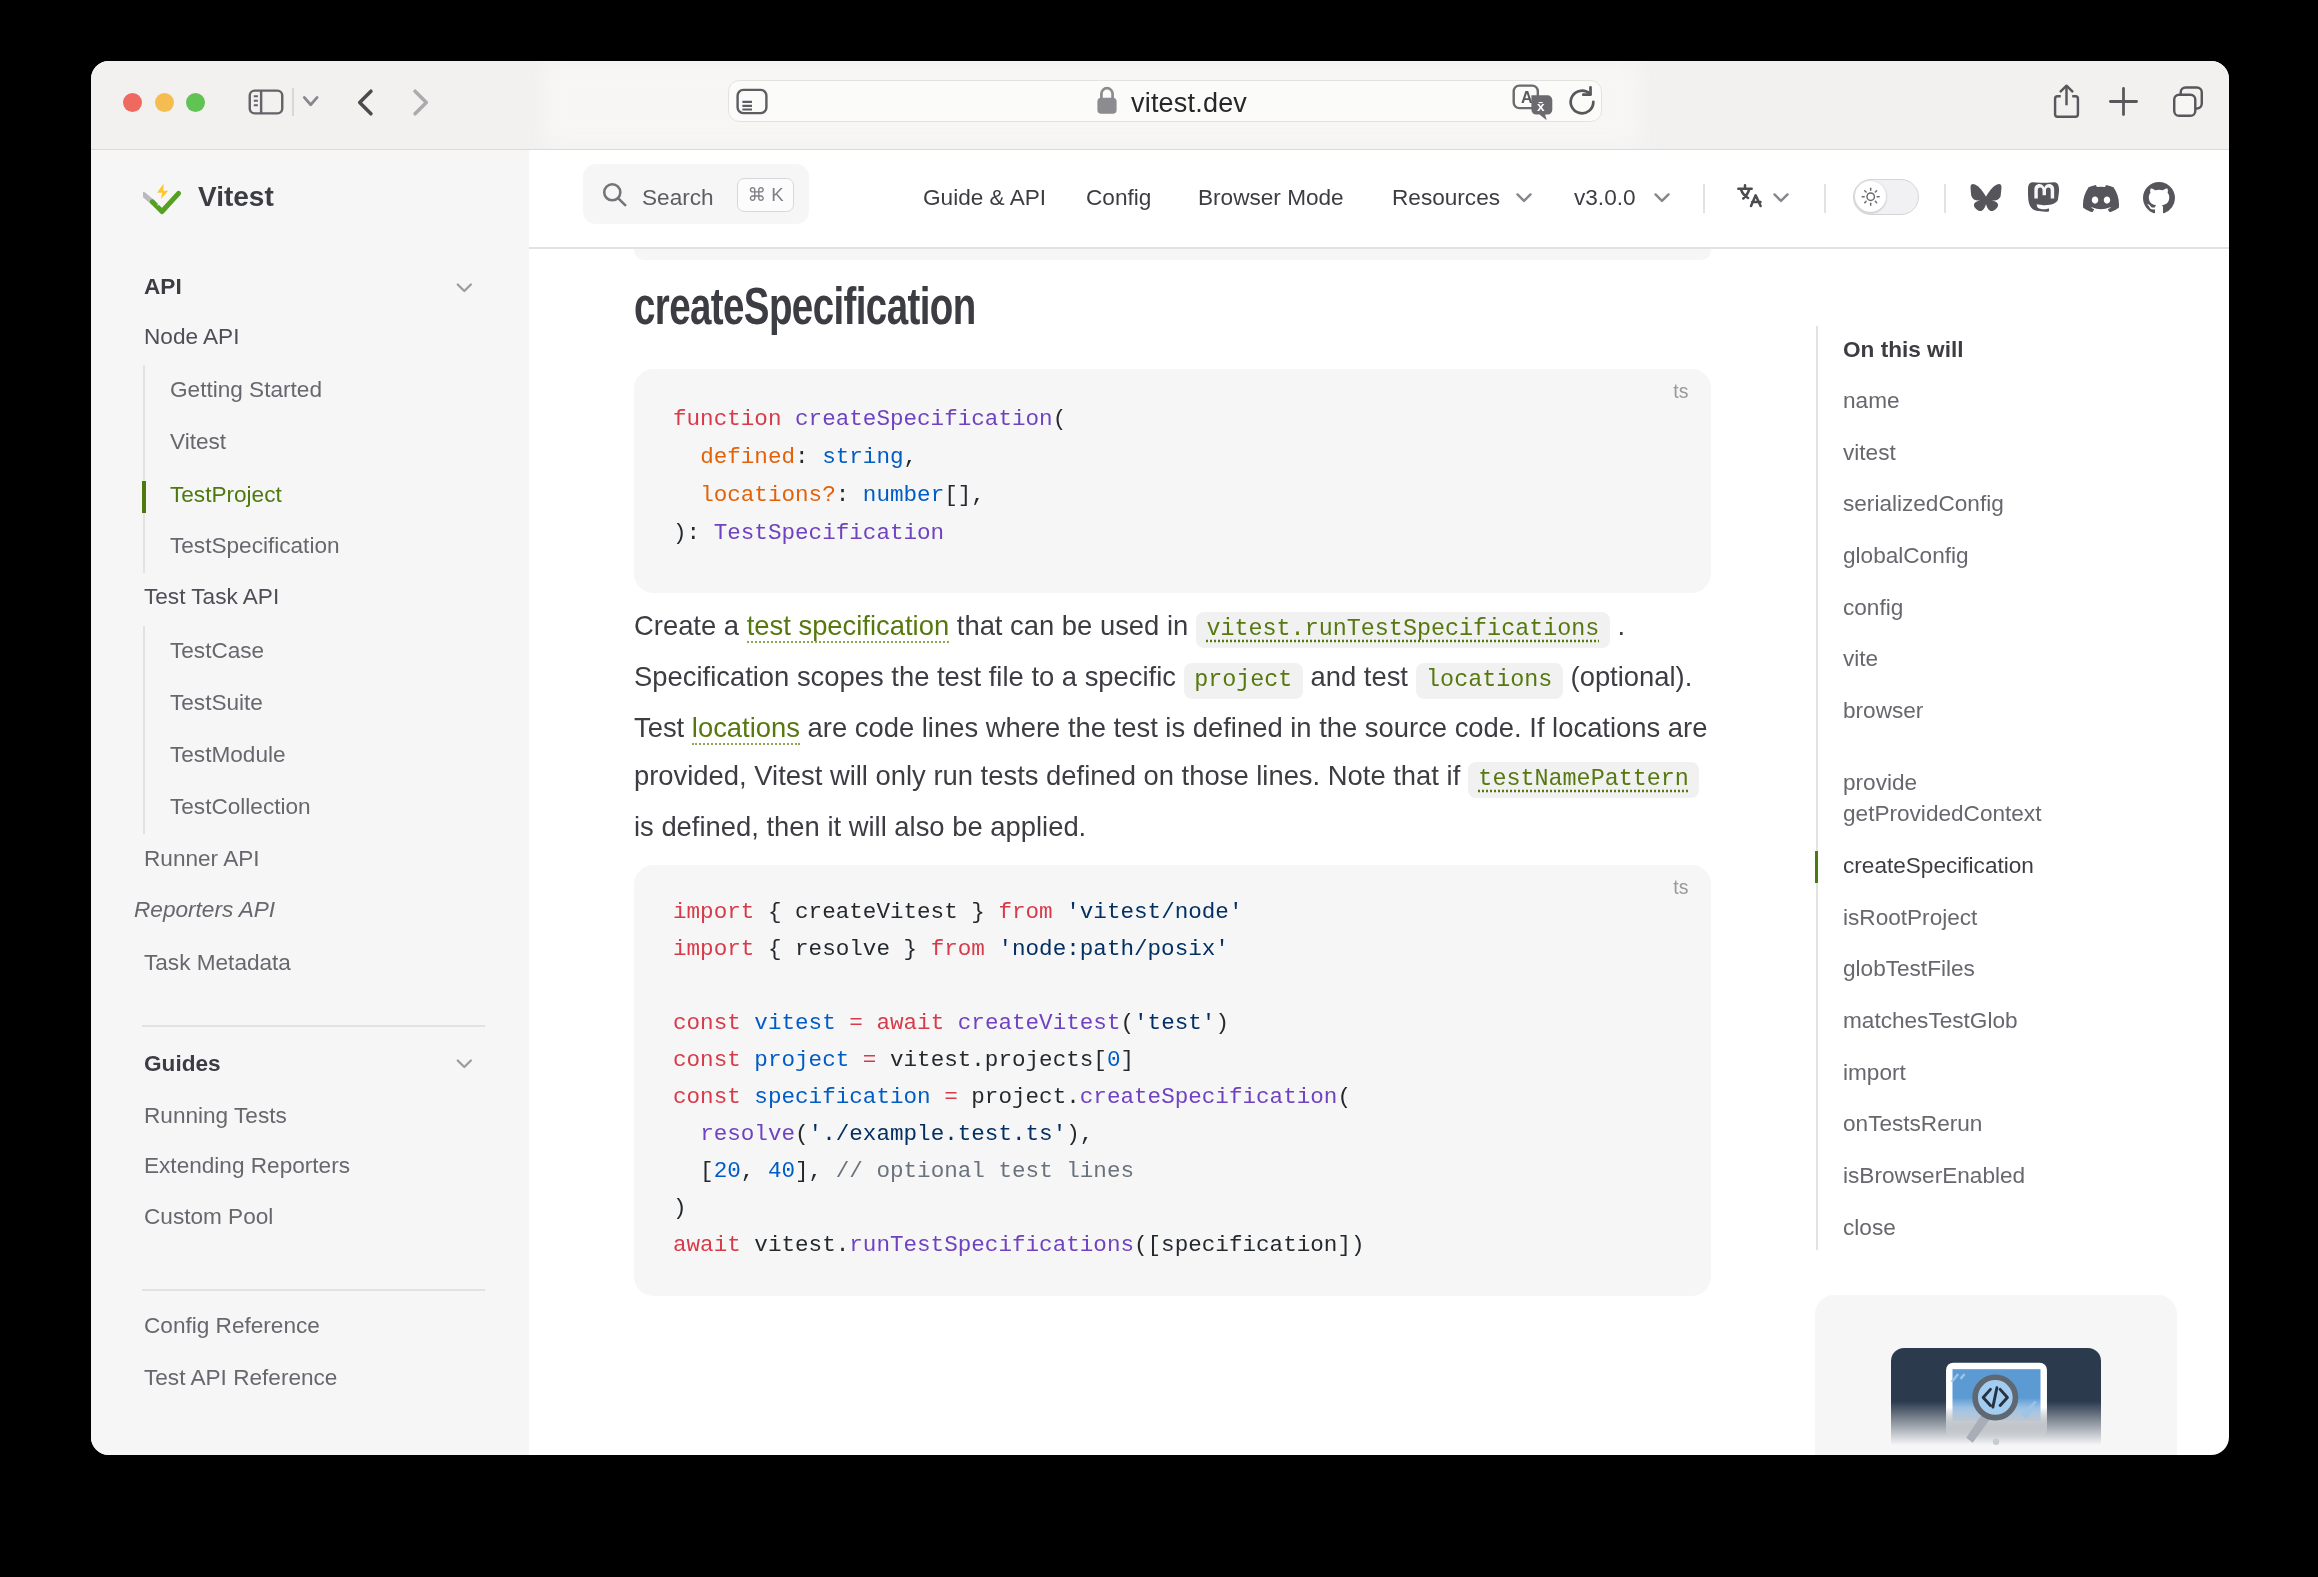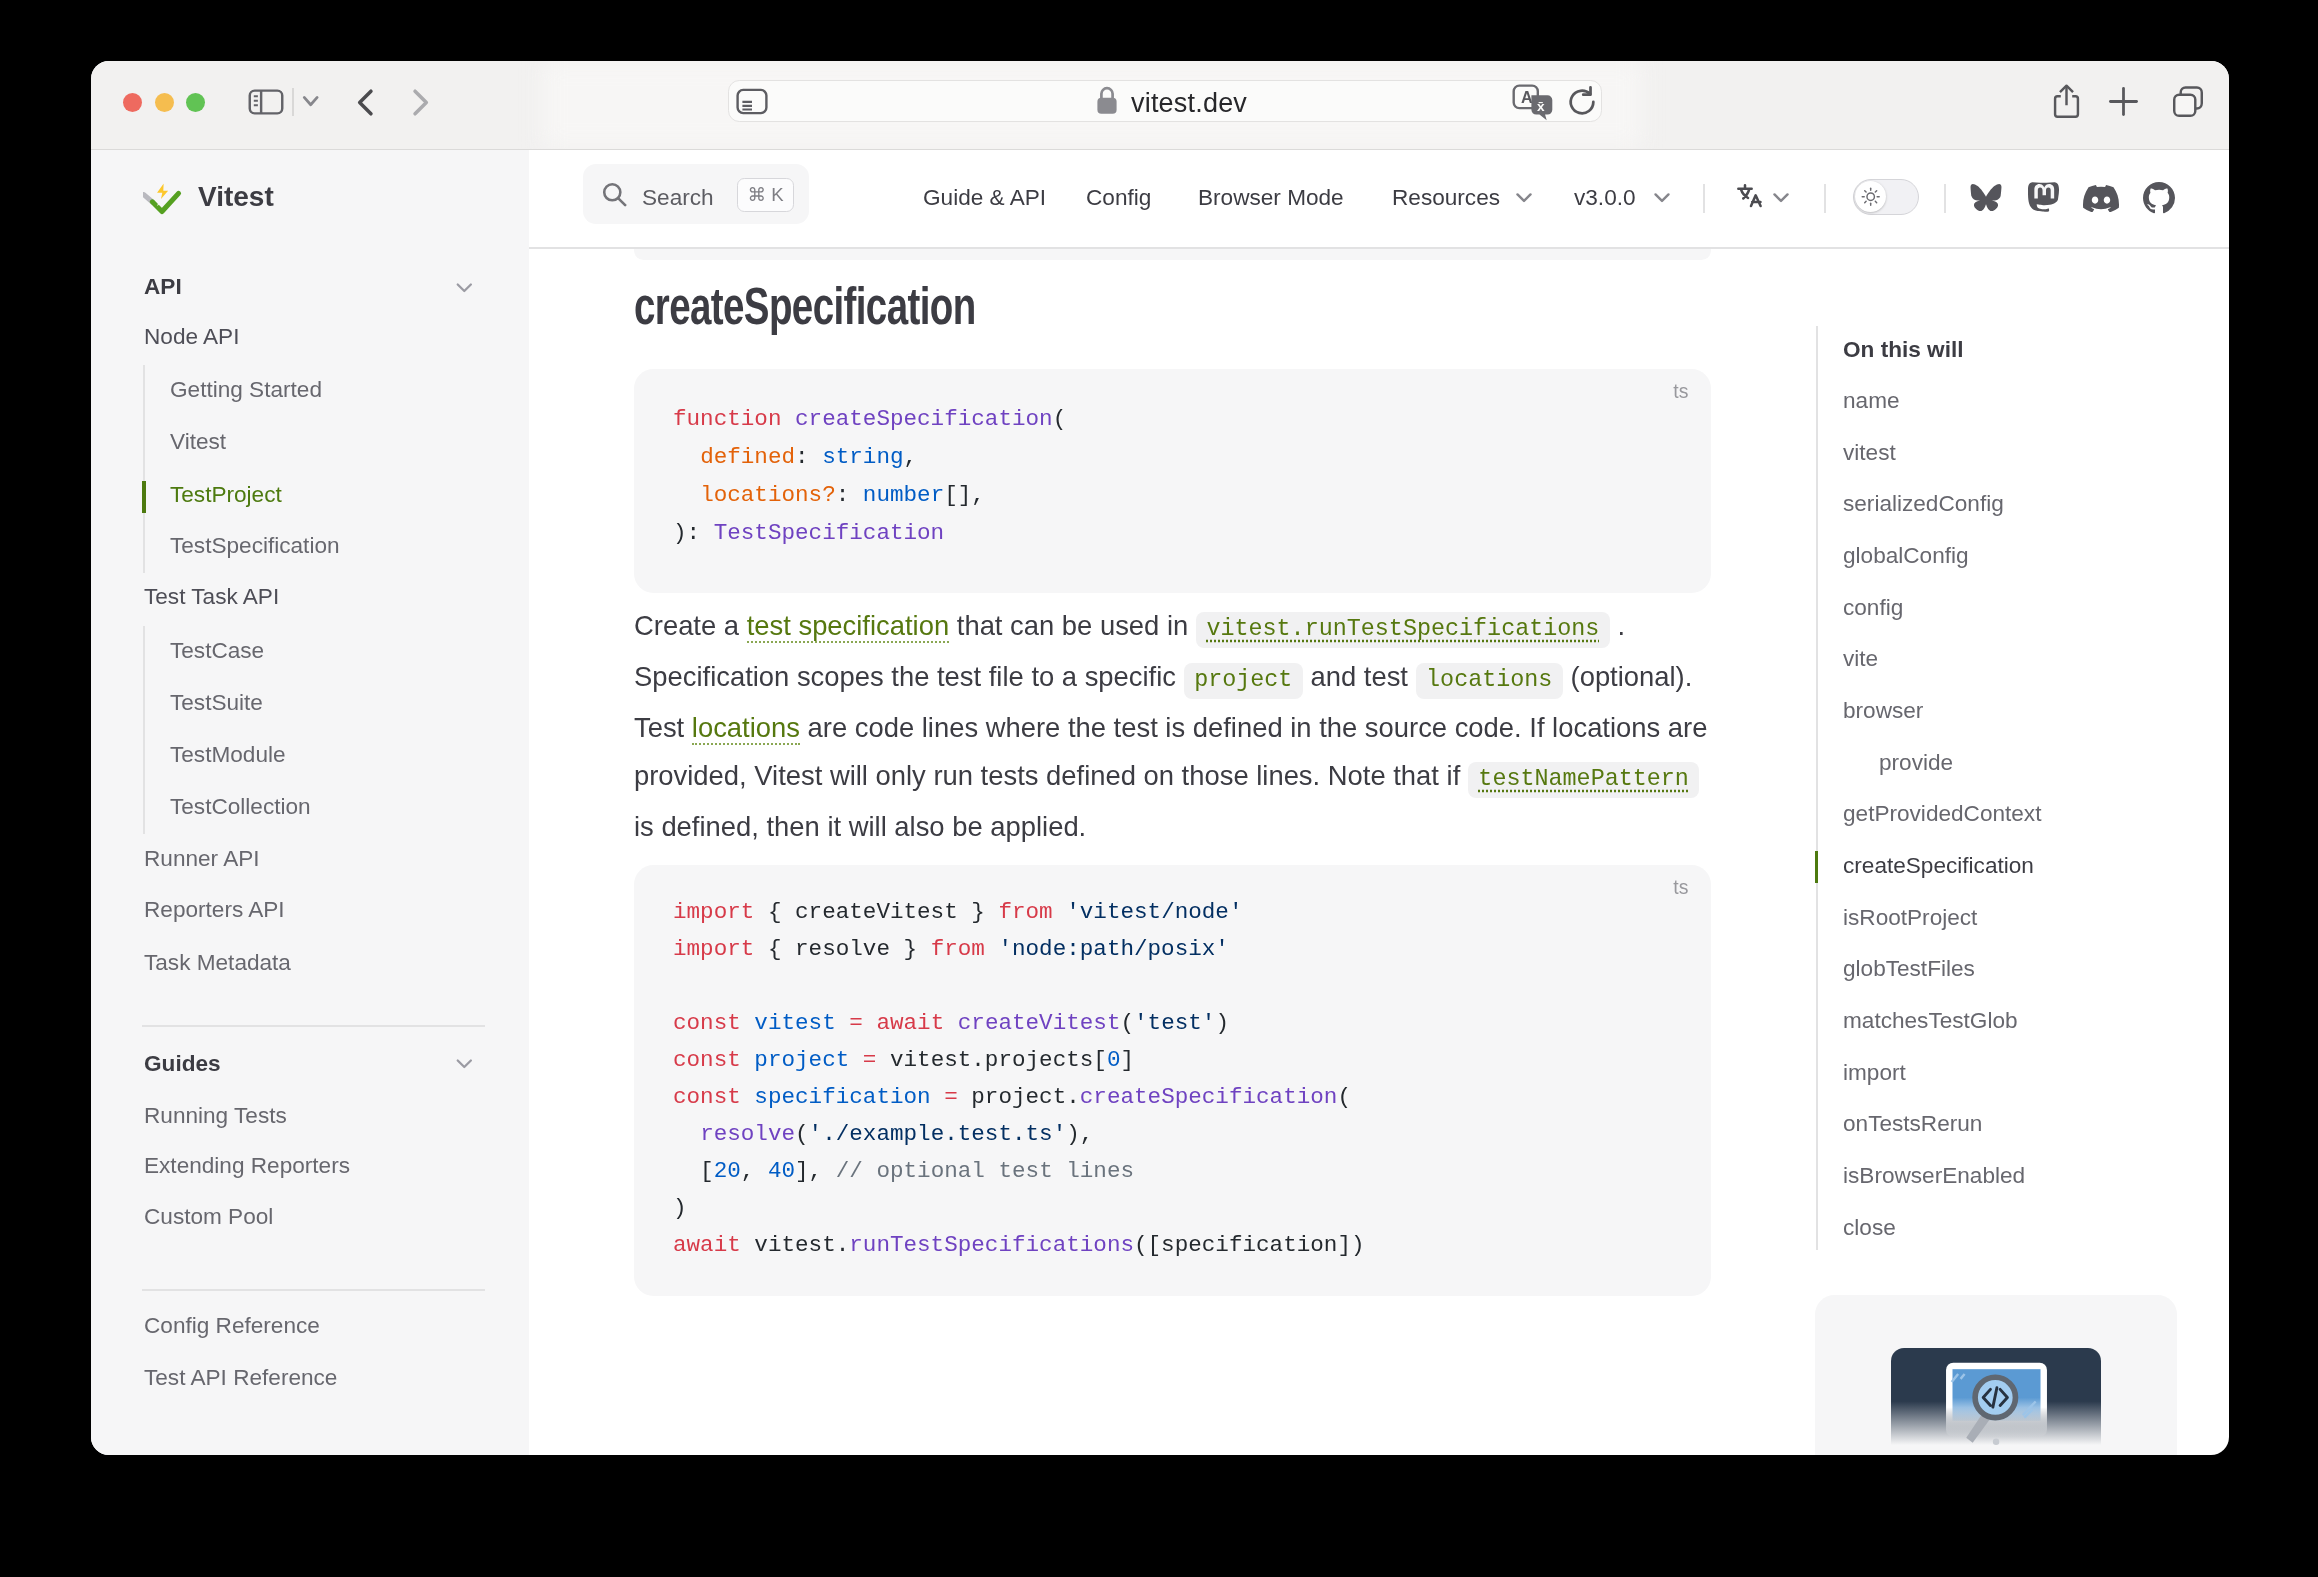--- a/index.html
+++ b/index.html
@@ -164,21 +164,21 @@
       <div class="sb-item sb-active" style="top:408px;">TestProject</div>
       <div class="sb-bar" style="top:420px"></div>
       <div class="sb-item " style="top:459px;">TestSpecification</div>
       <div class="sb-item sb-dark" style="top:510px;left:53px;">Test Task API</div>
       <div class="sb-groupline" style="top:565px;height:208px"></div>
       <div class="sb-item " style="top:564px;">TestCase</div>
       <div class="sb-item " style="top:616px;">TestSuite</div>
       <div class="sb-item " style="top:668px;">TestModule</div>
       <div class="sb-item " style="top:720px;">TestCollection</div>
       <div class="sb-item " style="top:772px;left:53px;">Runner API</div>
-      <div class="sb-item " style="top:823px;left:53px;">Reporters API</div>
+      <div class="sb-item " style="top:823px;left:43px;font-style:italic;">Reporters API</div>
       <div class="sb-item " style="top:876px;left:53px;">Task Metadata</div>
       <div class="sb-divider" style="top:964px"></div>
       <div class="sb-item sb-bold" style="top:977px;left:53px;">Guides</div>
       <svg class="sb-chev" style="top:991px" width="22.6" height="22.6" viewBox="0 0 24 24">
         <path d="M5 9l7 7 7-7" fill="none" stroke="#9b9ba3" stroke-width="2.4" stroke-linecap="round" stroke-linejoin="round"></path>
       </svg>
       <div class="sb-item " style="top:1029px;left:53px;">Running Tests</div>
       <div class="sb-item " style="top:1079px;left:53px;">Extending Reporters</div>
       <div class="sb-item " style="top:1130px;left:53px;">Custom Pool</div>
       <div class="sb-divider" style="top:1228px"></div>
@@ -288,21 +288,21 @@
   <div class="aside-line"></div>
   <div class="aside-title">On this will</div>
   <div id="aside-items">
       <div class="aside-item" style="top:314px;">name</div>
       <div class="aside-item" style="top:366px;">vitest</div>
       <div class="aside-item" style="top:417px;">serializedConfig</div>
       <div class="aside-item" style="top:469px;">globalConfig</div>
       <div class="aside-item" style="top:521px;">config</div>
       <div class="aside-item" style="top:572px;">vite</div>
       <div class="aside-item" style="top:624px;">browser</div>
-      <div class="aside-item" style="top:676px;margin-left:36px;">provide</div>
+      <div class="aside-item" style="top:696px;">provide</div>
       <div class="aside-item" style="top:727px;">getProvidedContext</div>
       <div class="aside-item" style="top:779px;color:#3c3c43;">createSpecification</div>
       <div class="aside-item" style="top:831px;">isRootProject</div>
       <div class="aside-item" style="top:882px;">globTestFiles</div>
       <div class="aside-item" style="top:934px;">matchesTestGlob</div>
       <div class="aside-item" style="top:986px;">import</div>
       <div class="aside-item" style="top:1037px;">onTestsRerun</div>
       <div class="aside-item" style="top:1089px;">isBrowserEnabled</div>
       <div class="aside-item" style="top:1141px;">close</div>
     </div>

